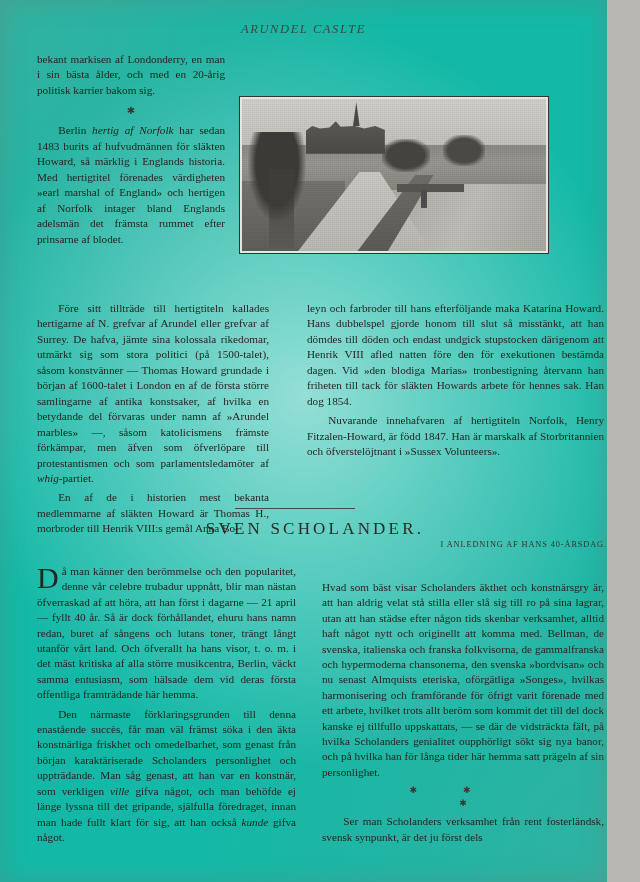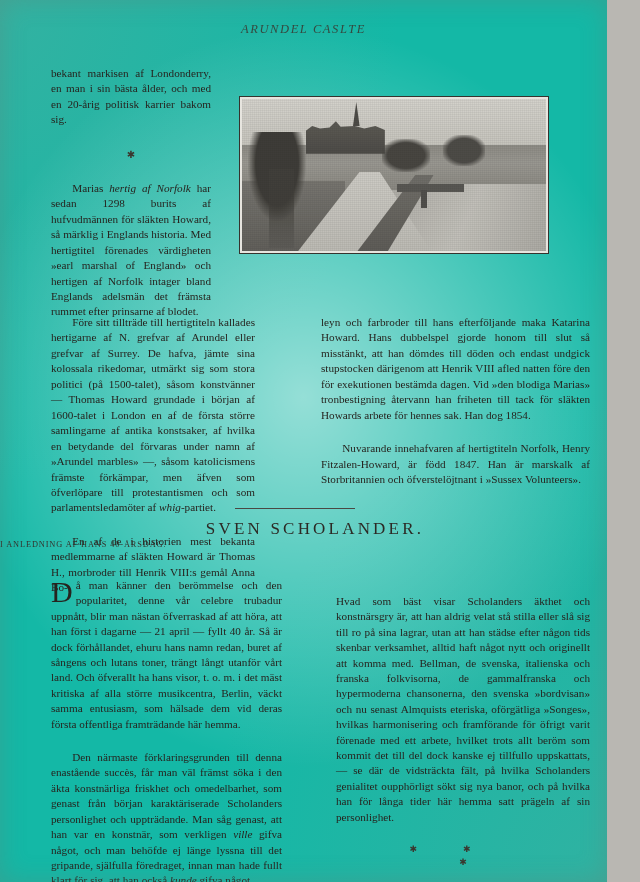--- a/index.html
+++ b/index.html
@@ -60,21 +60,21 @@
     text-align: justify;
   }
   .wide-left-a {
     position: absolute;
     left: 33px; top: 297px;
     width: 240px;
     font-size: 11.2px;
     line-height: 15.45px;
     text-align: justify;
   }
-  p { margin: 18px; text-indent: 1.9em; }
+  p { margin: 4px; text-indent: 1.9em; }
   p.noind { text-indent: 0; }
   .sep-star {
     text-align: center;
     text-indent: 0;
     font-size: 10px;
     line-height: 17px;
     letter-spacing: 0;
     color: #3a372f;
   }
 
@@ -162,21 +162,21 @@
     left: 0; right: 0; top: 519px;
     text-align: center;
     font-size: 17px;
     letter-spacing: 3.2px;
     color: #2c2a25;
     margin-left: 23px;
   }
   .art2-sub {
     position: absolute;
     left: 0; right: 0; top: 540px;
-    text-align: left;
+    text-align: right;
     font-size: 8.3px;
     letter-spacing: 0.9px;
     color: #34322c;
   }
 
   .col-left-b {
     position: absolute;
     left: 33px; top: 560px;
     width: 267px;
     font-size: 11.2px;
@@ -225,21 +225,21 @@
 
 <div class="page">
 
   <div class="paper-grain"></div>
 
   <div class="running-head">ARUNDEL CASLTE</div>
 
   <div class="col-left-a">
     <p class="noind">bekant markisen af Londonderry, en man i sin bästa ålder, och med en 20-årig politisk karrier bakom sig.</p>
     <p class="sep-star">✱</p>
-    <p><span>Marias </span><i>hertig af Norfolk</i><span> har sedan 1298 burits af hufvudmännen för släkten Howard, så märklig i Englands historia. Med hertigtitel förenades värdigheten »earl marshal of England» och hertigen af Norfolk intager bland Englands adelsmän det främsta rummet efter prinsarne af blodet.</span></p>
+    <p><span>Berlin </span><i>hertig af Norfolk</i><span> har sedan 1483 burits af hufvudmännen för släkten Howard, så märklig i Englands historia. Med hertigtitel förenades värdigheten »earl marshal of England» och hertigen af Norfolk intager bland Englands adelsmän det främsta rummet efter prinsarne af blodet.</span></p>
   </div>
 
   <div class="photo-frame">
     <div class="photo">
       <div class="ph-sky"></div>
       <div class="ph-town"></div>
       <div class="ph-cath"></div>
       <div class="ph-spire"></div>
       <div class="ph-tree-r"></div>
       <div class="ph-tree-m"></div>

